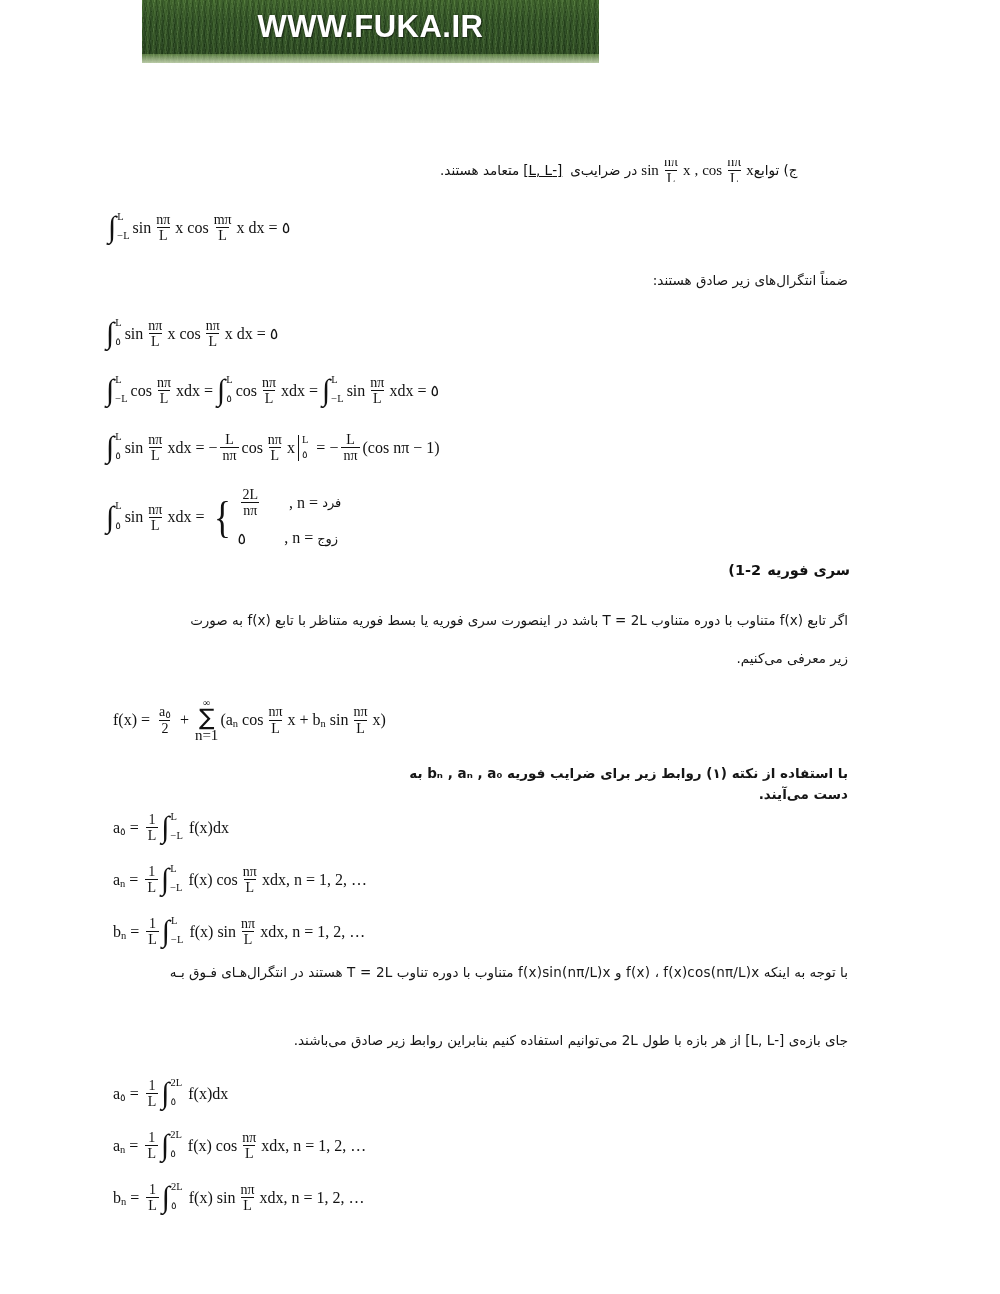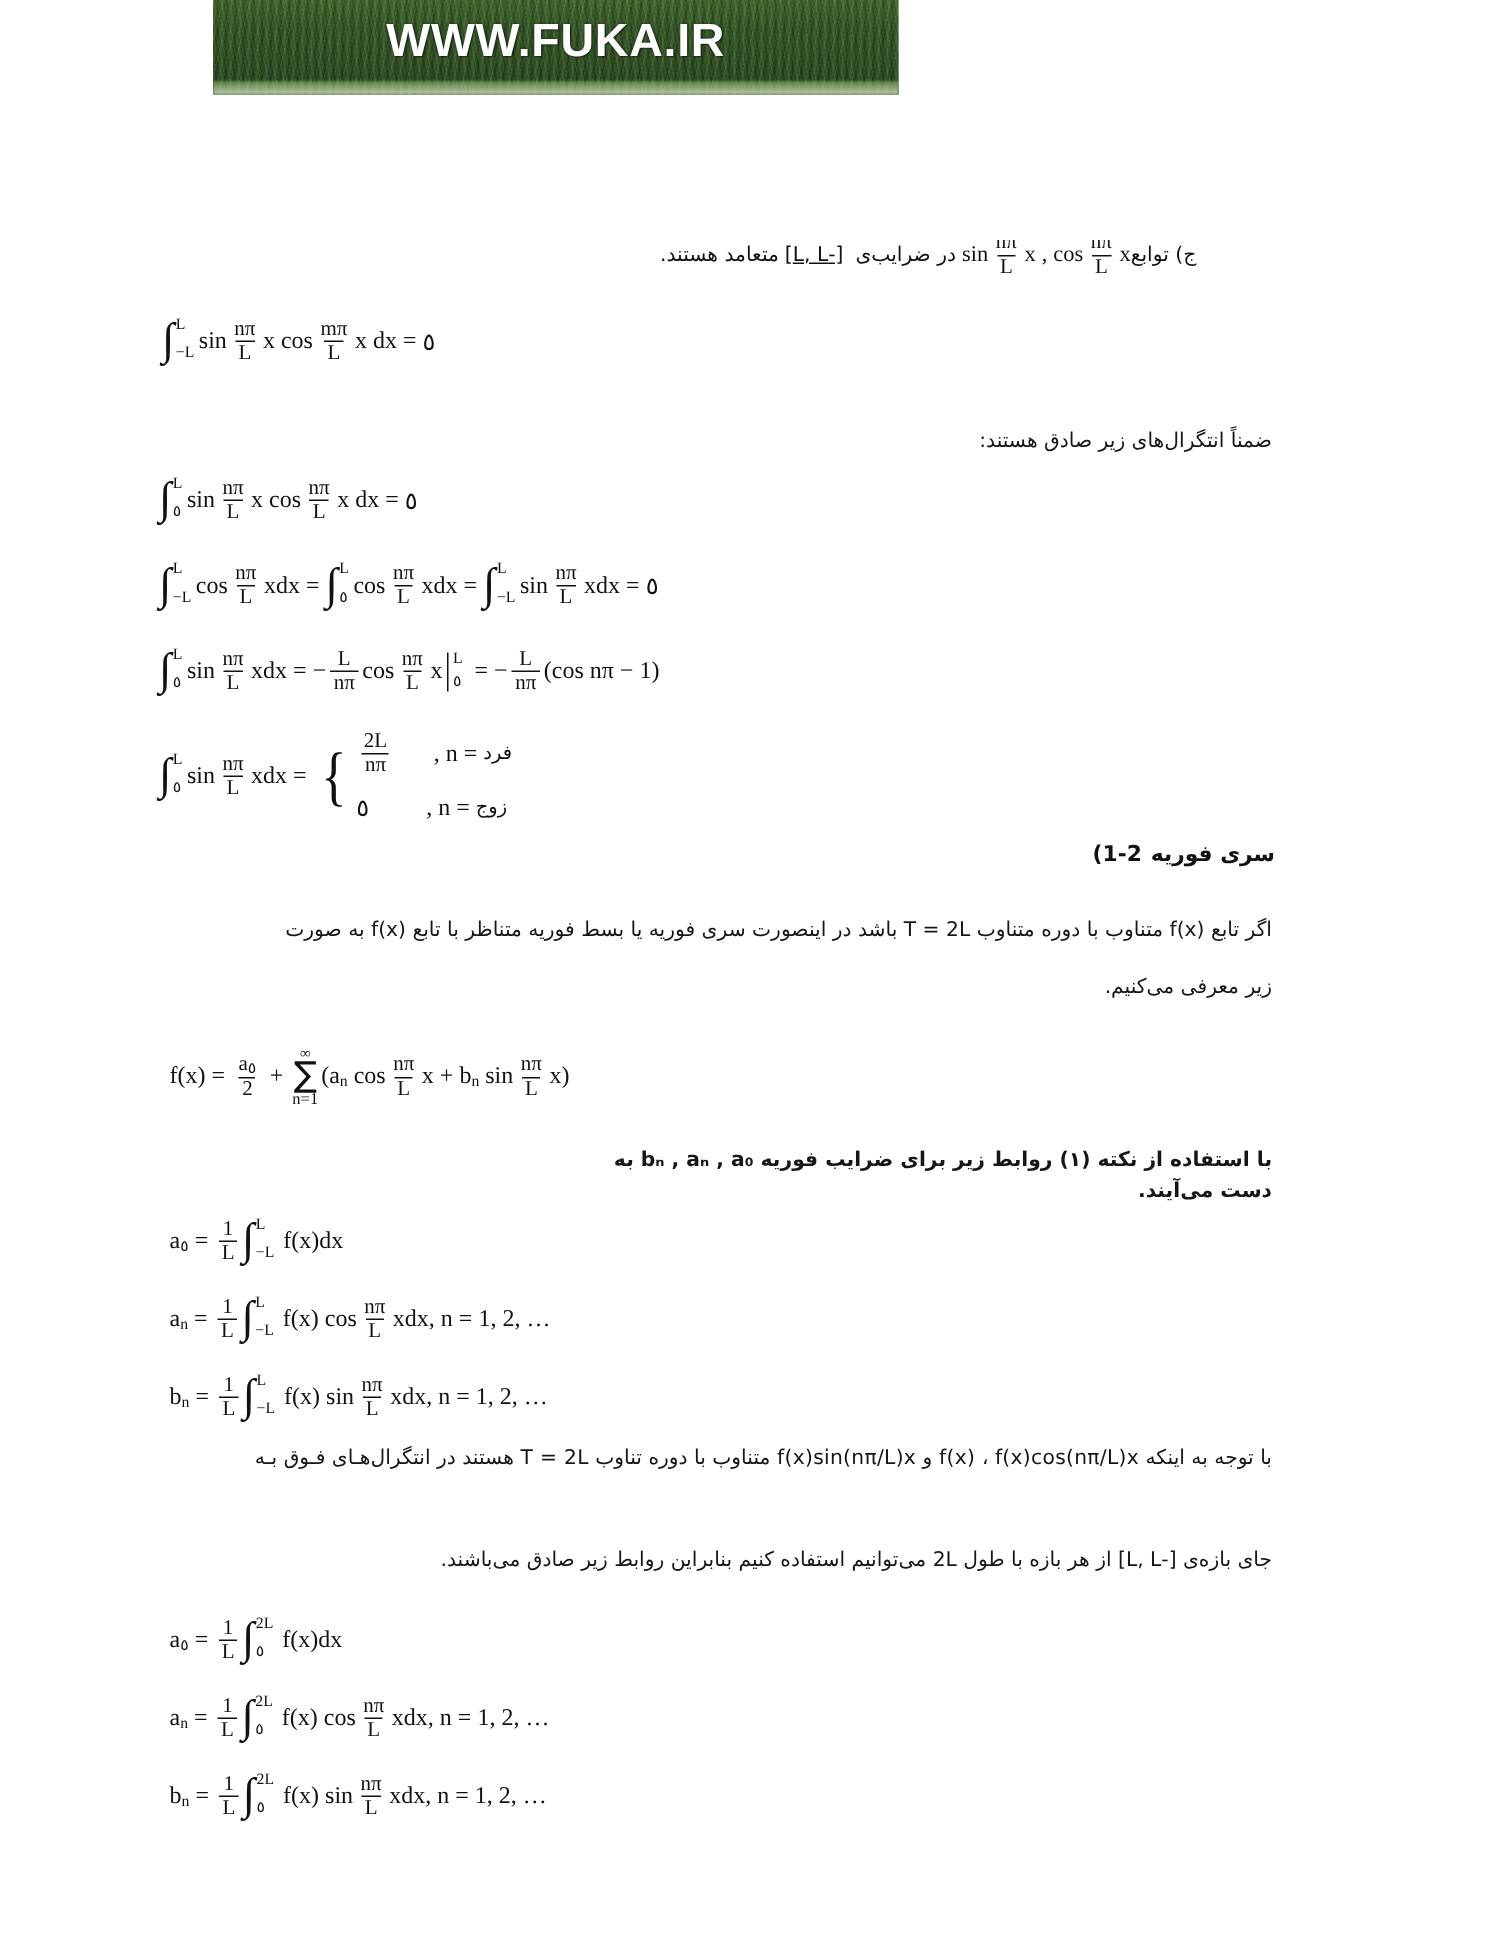--- a/index.html
+++ b/index.html
@@ -124,21 +124,21 @@
   
   .sum {
     display: inline-flex;
     flex-direction: column;
     align-items: center;
     margin: 0 2px;
     line-height: 1;
   }
   .sum .top { font-size: 10px; }
   .sum .sig { font-size: 23px; line-height: .85; font-family: "DejaVu Sans", sans-serif;}
-  .sum .bot { font-size: 11px; }
+  .sum .bot { font-size: 15px; }
 
   sub.s { font-size: 10.5px; vertical-align: -2px; }
 
   
   .evalbar {
     display: inline-flex;
     align-items: stretch;
     margin-left: 3px;
   }
   .evalbar .bar { border-left: 1px solid #111; width: 1px; height: 26px; }
@@ -227,21 +227,21 @@
   <span class="frac">
     <span class="num">mπ</span>
     <span class="den">L</span>
   </span>
   <span>x</span>
   <span style="margin-left:4px;">dx</span>
   <span class="op">=</span>
   <span>٥</span>
 </div>
 
-<div class="rtl rtl-right" style="left:400px; top:284px; width:448px;">ضمناً انتگرال‌های زیر صادق هستند:</div>
+<div class="rtl rtl-right" style="left:400px; top:270px; width:448px;">ضمناً انتگرال‌های زیر صادق هستند:</div>
 
 <div class="math" style="left:106px; top:318px;">
   <span class="intg">
     <span class="sign">∫</span>
     <span class="lims">
       <span class="up">L</span>
       <span class="lo">٥</span>
     </span>
   </span>
   <span>sin</span>

